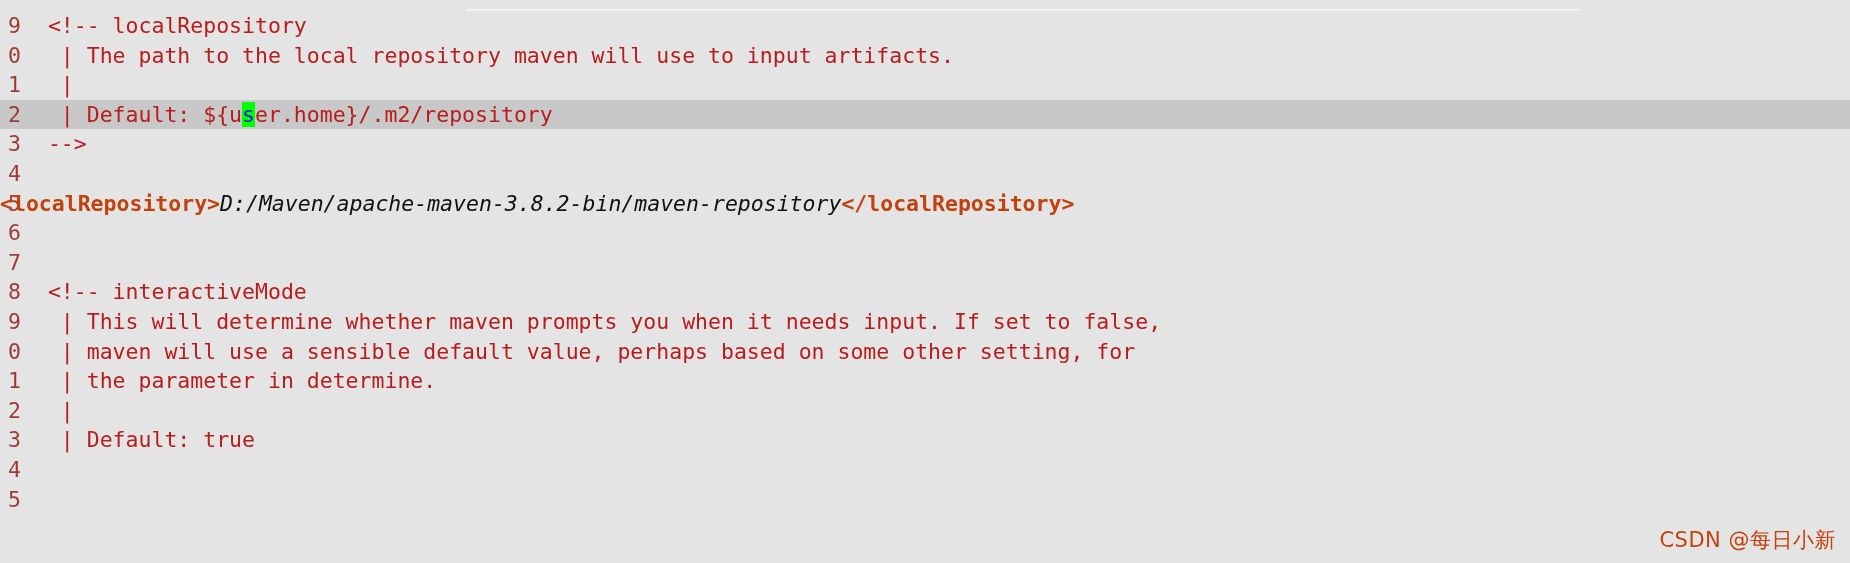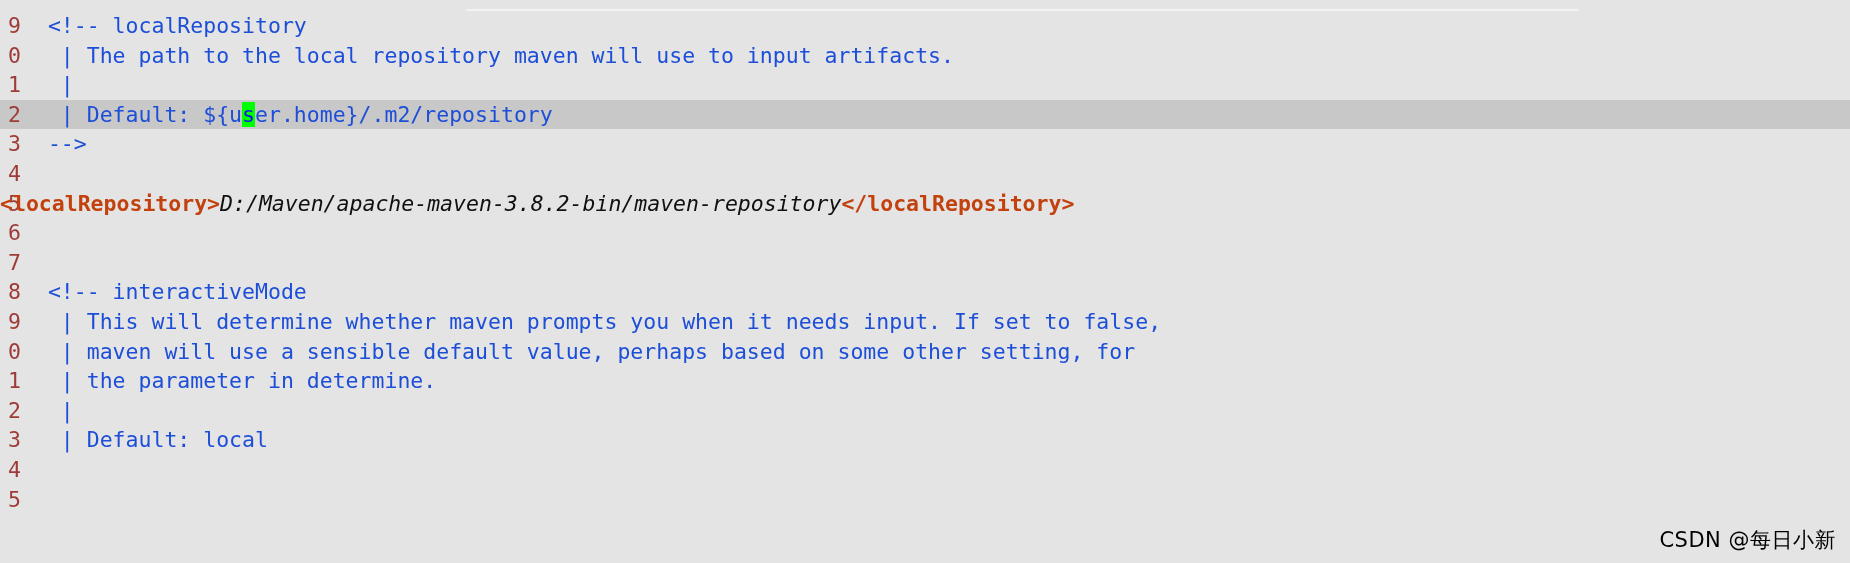--- a/index.html
+++ b/index.html
@@ -70,35 +70,35 @@
     line-height: 29.6px;
     white-space: pre;
   }
   .code {
     position: absolute;
     left: 22px;
     top: 0;
     white-space: pre;
   }
 
-  .c-comment { color: #1d4ed8; text-align: center; }
+  .c-comment { color: #b91c1c; text-align: center; }
   .c-tag     { color: #c2410c; font-weight: bold; }
   .c-text    { color: #101010; font-style: italic; }
 
   .cursor {
     background: #00ff00;
     color: #1414e0;
   }
 
   
   .watermark {
     position: absolute;
     right: 14px;
     bottom: 9px;
-    color: #000000;
+    color: #c2410c;
     font-size: 21px;
     font-family: "DejaVu Sans", "Liberation Sans", sans-serif;
     letter-spacing: .5px;
     white-space: pre;
   }
 </style>
 </head>
 <body>
 
 <div id="editor">
@@ -117,19 +117,19 @@
       <div class="row"><span class="gut">3</span><span class="code"><span class="c-comment">  --&gt;</span></span></div>
       <div class="row"><span class="gut">4</span><span class="code"><span class="c-text"></span></span></div>
       <div class="row"><span class="gut">5</span><span class="code" style="left: 0px;"><span class="c-tag">&lt;localRepository&gt;</span><span class="c-text">D:/Maven/apache-maven-3.8.2-bin/maven-repository</span><span class="c-tag">&lt;/localRepository&gt;</span></span></div>
       <div class="row"><span class="gut">6</span><span class="code"><span class="c-text"></span></span></div>
       <div class="row"><span class="gut">7</span><span class="code"><span class="c-text"></span></span></div>
       <div class="row"><span class="gut">8</span><span class="code"><span class="c-comment">  &lt;!-- interactiveMode</span></span></div>
       <div class="row"><span class="gut">9</span><span class="code"><span class="c-comment">   | This will determine whether maven prompts you when it needs input. If set to false,</span></span></div>
       <div class="row"><span class="gut">0</span><span class="code"><span class="c-comment">   | maven will use a sensible default value, perhaps based on some other setting, for</span></span></div>
       <div class="row"><span class="gut">1</span><span class="code"><span class="c-comment">   | the parameter in determine.</span></span></div>
       <div class="row"><span class="gut">2</span><span class="code"><span class="c-comment">   |</span></span></div>
-      <div class="row"><span class="gut">3</span><span class="code"><span class="c-comment">   | Default: local</span></span></div>
+      <div class="row"><span class="gut">3</span><span class="code"><span class="c-comment">   | Default: true</span></span></div>
       <div class="row"><span class="gut">4</span></div>
       <div class="row"><span class="gut">5</span><span class="code"><span class="c-text"></span></span></div>
     </div>
 
   <div class="watermark">CSDN @每日小新</div>
 </div>
 
 </body></html>

